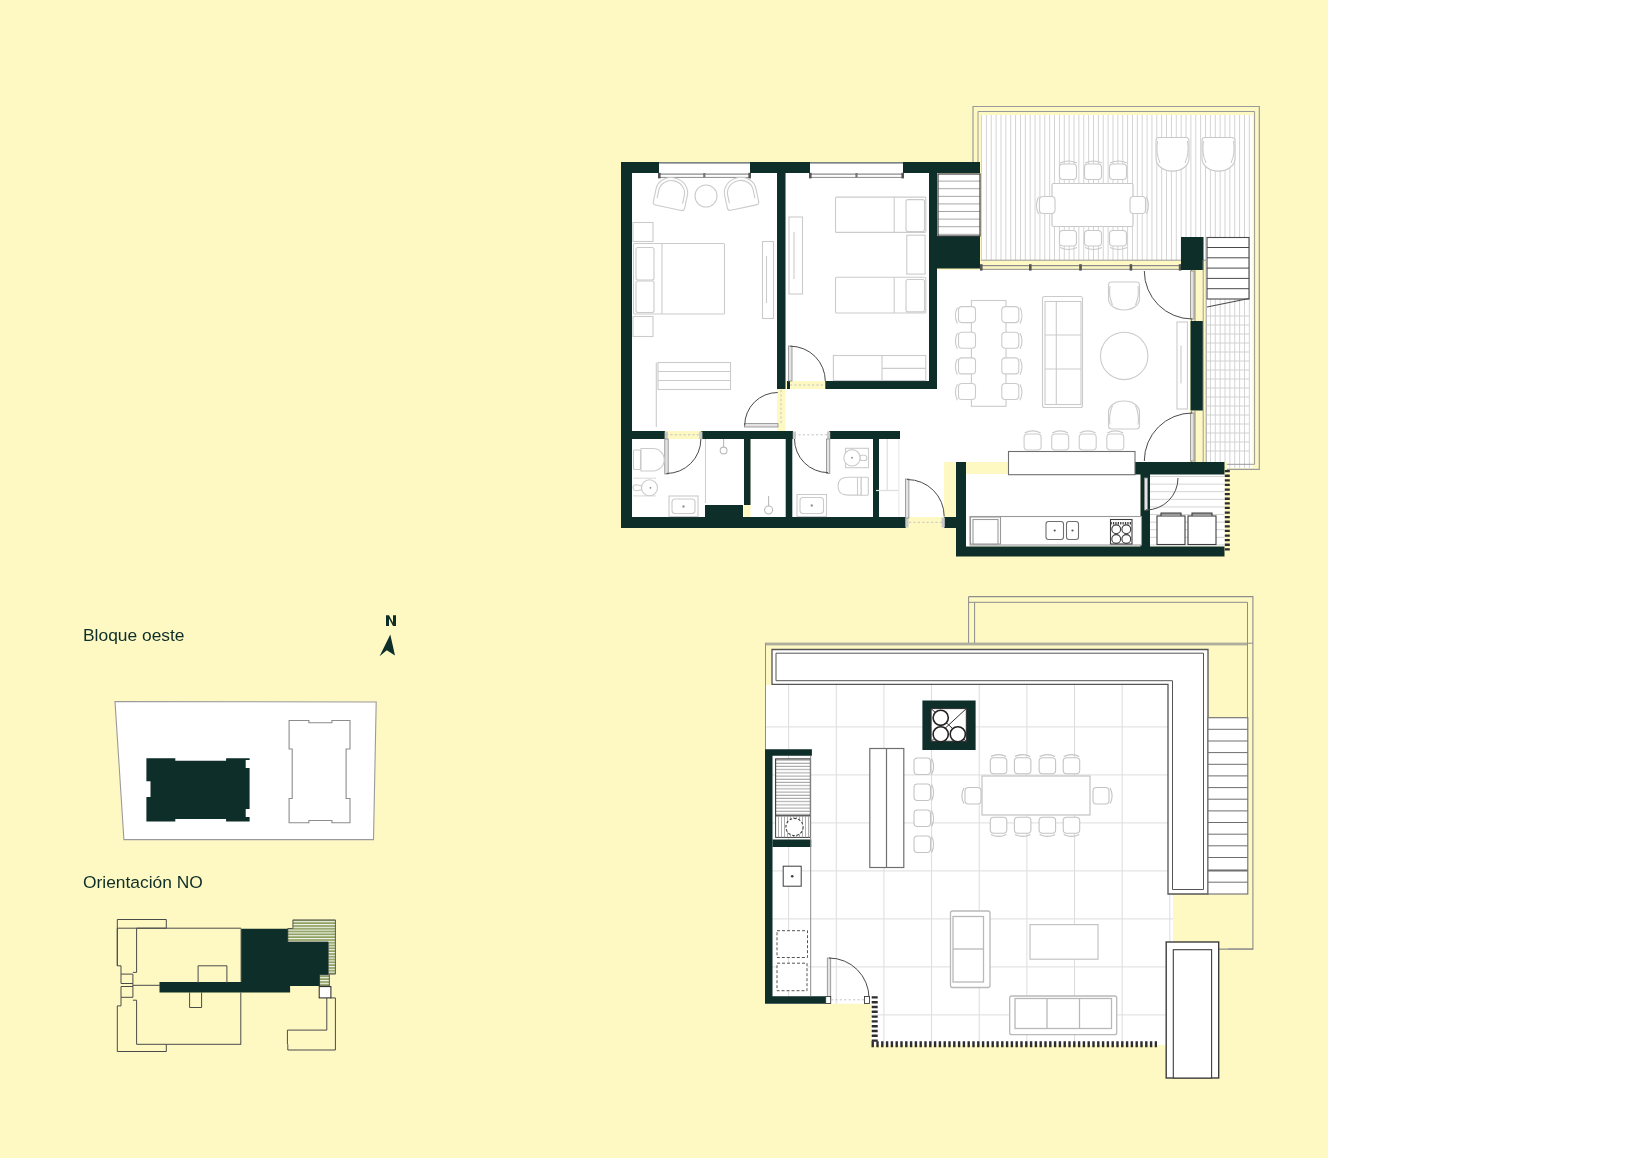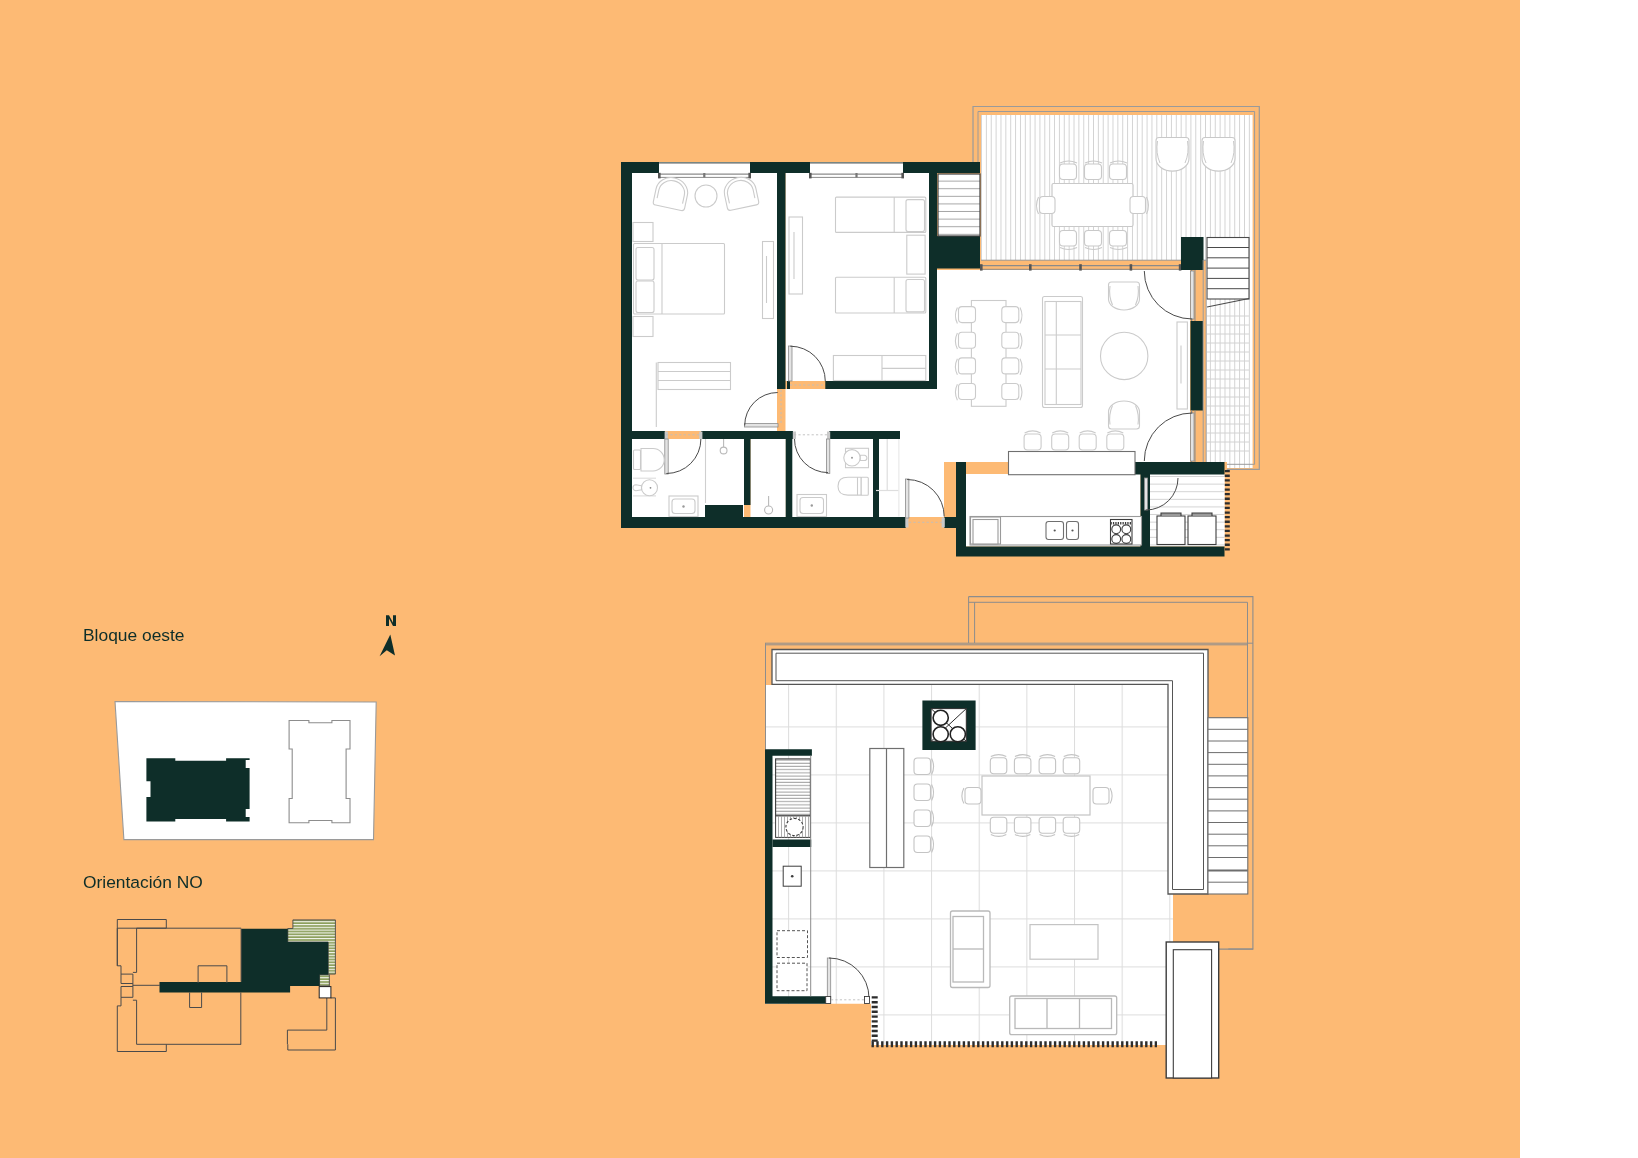--- a/index.html
+++ b/index.html
@@ -1,17 +1,17 @@
 <!DOCTYPE html>
 <html><head>
 <meta charset="utf-8">
 <style>
 html,body{margin:0;padding:0;background:#ffffff;}
 body{font-family:"Liberation Sans",sans-serif;}
-#page{position:relative;width:1520px;height:1158px;background:#fdba74;overflow:hidden;}
+#page{position:relative;width:1328px;height:1158px;background:#fef9c3;overflow:hidden;}
 </style>
 </head>
 <body>
 <div id="page">
 <svg width="1638" height="1158" viewBox="0 0 1638 1158">
 <defs>
 <pattern id="deckV" patternUnits="userSpaceOnUse" x="981" y="0" width="4.87" height="10">
 <rect width="4.87" height="10" fill="white"></rect>
 <line x1="0.5" y1="0" x2="0.5" y2="10" stroke="#cfcfcf" stroke-width="0.9"></line>
 </pattern>

